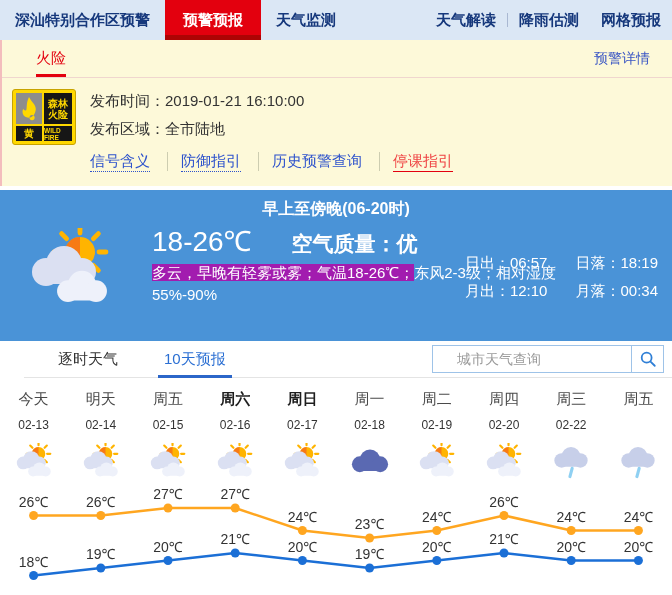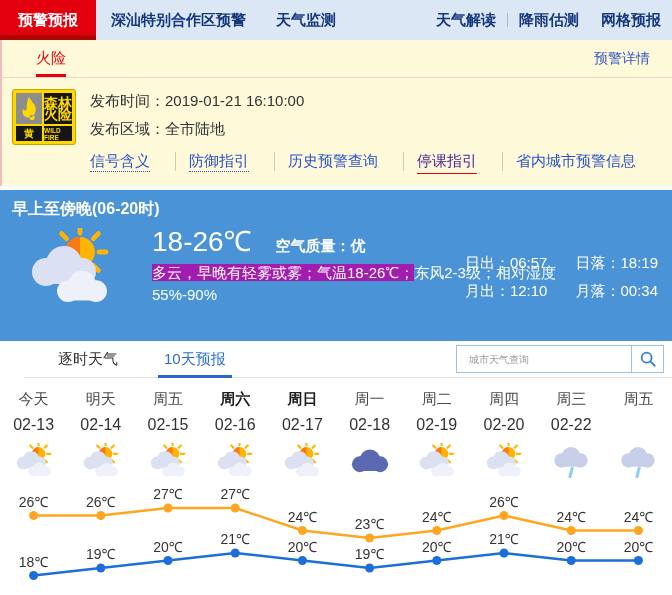--- a/index.html
+++ b/index.html
@@ -18,72 +18,72 @@
   .warnbar{height:37px;display:flex;align-items:center;justify-content:space-between;
            padding:0 22px 0 34px;border-bottom:1px solid #f0d6ce;font-size:15px;}
   .warnbar .wtab{color:#e3000e;position:relative;height:100%;display:flex;align-items:center;cursor:pointer;}
   .warnbar .wtab::after{content:"";position:absolute;left:0;bottom:0;height:3px;width:30px;background:#e3000e;}
   .warnbar .detail{color:#3a56c4;font-size:14px;cursor:pointer;}
   .warnbody{display:flex;padding:11px 0 0 10px;}
   .wicon{width:64px;height:56px;background:#ffd800;border:1px solid #c7a300;border-radius:3px;
          display:grid;grid-template-columns:26px 1fr;grid-template-rows:1fr 15px;gap:2px;padding:3px;box-sizing:border-box;flex:none;}
   .wicon div{display:flex;align-items:center;justify-content:center;overflow:hidden;}
   .cell-flame{background:#8d8d8d;}
-  .cell-name{background:#161616;color:#ffd800;font-size:14px;line-height:11px;font-weight:bold;text-align:center;}
+  .cell-name{background:#161616;color:#ffd800;font-size:10px;line-height:11px;font-weight:bold;text-align:center;}
   .cell-level{background:#161616;color:#ffd800;font-size:10px;font-weight:bold;}
   .cell-en{background:#161616;color:#ffd800;font-size:6.5px;font-weight:bold;letter-spacing:0;}
   .winfo{margin-left:14px;font-size:15px;color:#333;}
   .winfo .line{margin:3px 0 9px;}
   .wlinks{margin-top:13px;display:flex;align-items:center;font-size:15px;white-space:nowrap;}
-  .wl{color:#2d52cc;margin-right:13px;padding-right:25px;border-right:1px solid #cdcdb0;cursor:pointer;}
+  .wl{color:#2d52cc;margin-right:13px;padding-right:17px;border-right:1px solid #cdcdb0;cursor:pointer;}
   .wl:last-child{border-right:none;}
   .wl.dotted span{border-bottom:1px dotted #2d52cc;padding-bottom:2px;}
-  .wl.red{color:#4c1d95;font-family:Liberation Mono, monospace;}
+  .wl.red{color:#ef4444;}
   .wl.red span{border-bottom:1px solid #e3000e;padding-bottom:2px;}
 
   
   .blue{height:151px;background:#4a93d7;margin-top:4px;color:#fff;position:relative;box-sizing:border-box;padding:9px 12px 0;}
-  .bp-head{display:flex;justify-content:flex-start;align-items:center;gap:40px;}
+  .bp-head{display:flex;justify-content:center;align-items:center;gap:40px;}
   .bp-head .period{font-weight:bold;font-size:16px;}
   .bp-head .update{font-size:15px;}
   .bp-main{display:flex;margin-top:4px;}
   .hero{width:104px;padding:4px 0 0 8px;flex:none;}
   .bp-info{margin-left:28px;}
   .temp-row{display:flex;align-items:baseline;}
   .temp{font-size:28px;line-height:36px;}
-  .aq{font-size:15px;font-weight:bold;margin-left:24px;}
+  .aq{font-size:21px;font-weight:bold;margin-left:40px;}
   .desc{font-size:15px;line-height:22px;margin-top:2px;width:452px;}
   .hl{background:#a21caf;}
   .astro{position:absolute;right:14px;top:64px;display:grid;grid-template-columns:auto auto;column-gap:28px;row-gap:9px;font-size:15px;}
 
   
   .tabbar{height:37px;display:flex;align-items:center;border-bottom:1px solid #e4e4e4;position:relative;padding-left:34px;box-sizing:border-box;background:#fff;margin-left:24px;}
   .tabbar .t{font-size:15px;color:#333;margin-right:46px;height:100%;display:flex;align-items:center;position:relative;cursor:pointer;}
   .tabbar .t.active{color:#2b6fd3;}
   .tabbar .t.active::after{content:"";position:absolute;bottom:-1px;left:-6px;right:-6px;height:3px;background:#2b66c9;}
   .searchbox{position:absolute;right:8px;top:4px;display:flex;}
-  .searchbox input{width:150px;height:26px;border:1px solid #9ec3e8;font-size:10px;padding:0 12px;outline:none;color:#333;font-family:"Liberation Sans",sans-serif;}
+  .searchbox input{width:150px;height:26px;border:1px solid #9ec3e8;font-size:14px;padding:0 24px;outline:none;color:#333;font-family:"Liberation Sans",sans-serif;}
   .searchbox input::placeholder{color:#9a9a9a;}
   .sbtn{width:32px;height:28px;border:1px solid #9ec3e8;border-left:none;background:#fff;display:flex;align-items:center;justify-content:center;cursor:pointer;padding:0;}
 
   
   .forecast{padding-top:8px;}
   .row10{display:grid;grid-template-columns:repeat(10,1fr);text-align:center;}
   .dayname{font-size:15px;color:#4a4a4a;height:26px;line-height:26px;}
   .dayname.bold{font-weight:bold;color:#1e1e1e;}
-  .daydate{font-size:16px;color:#333;height:26px;line-height:26px;}
+  .daydate{font-size:12px;color:#333;height:26px;line-height:26px;}
   .dayicon{height:48px;display:flex;align-items:center;justify-content:center;}
   .chart-wrap{height:109px;}
 </style>
 </head>
 <body>
 
 <div class="topnav">
+  <div class="tab">深汕特别合作区预警</div>
   <div class="tab active">预警预报</div>
-  <div class="tab">深汕特别合作区预警</div>
   <div class="tab">天气监测</div>
   <div class="topnav-spacer"></div>
   <div class="navlink">天气解读</div>
   <div class="vsep"></div>
   <div class="navlink">降雨估测</div>
   <div class="navlink">网格预报</div>
 </div>
 
 <div class="yellow">
   <div class="warnbar">
@@ -104,21 +104,20 @@
       <div class="cell-en">WILD FIRE</div>
     </div>
     <div class="winfo">
       <div class="line">发布时间：2019-01-21 16:10:00</div>
       <div class="line">发布区域：全市陆地</div>
       <div class="wlinks">
           <a class="wl dotted"><span>信号含义</span></a>
           <a class="wl dotted"><span>防御指引</span></a>
           <a class="wl plain"><span>历史预警查询</span></a>
           <a class="wl red"><span>停课指引</span></a>
-          <a class="wl plain"><span>省内城市预警信息</span></a>
         </div>
     </div>
   </div>
 </div>
 
 <div class="blue">
   <div class="bp-head">
     <div class="period">早上至傍晚(06-20时)</div>
   </div>
   <div class="bp-main">

